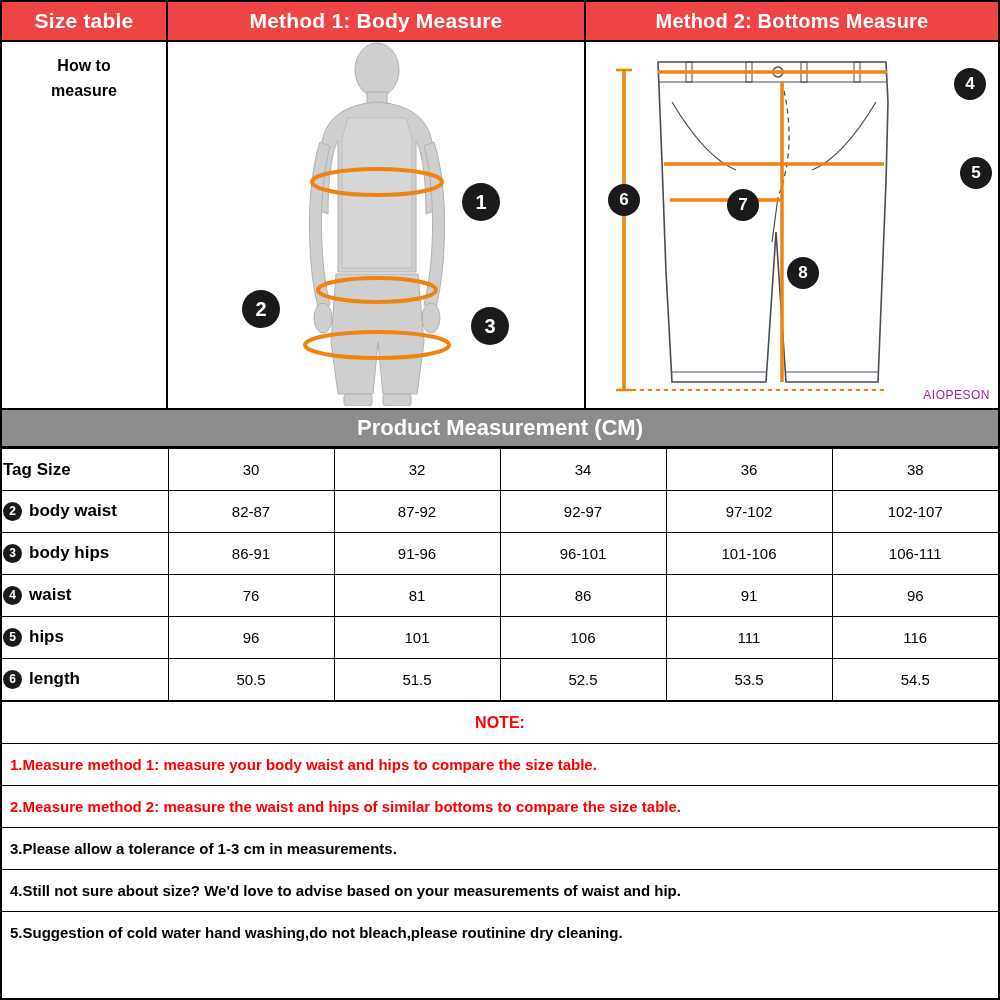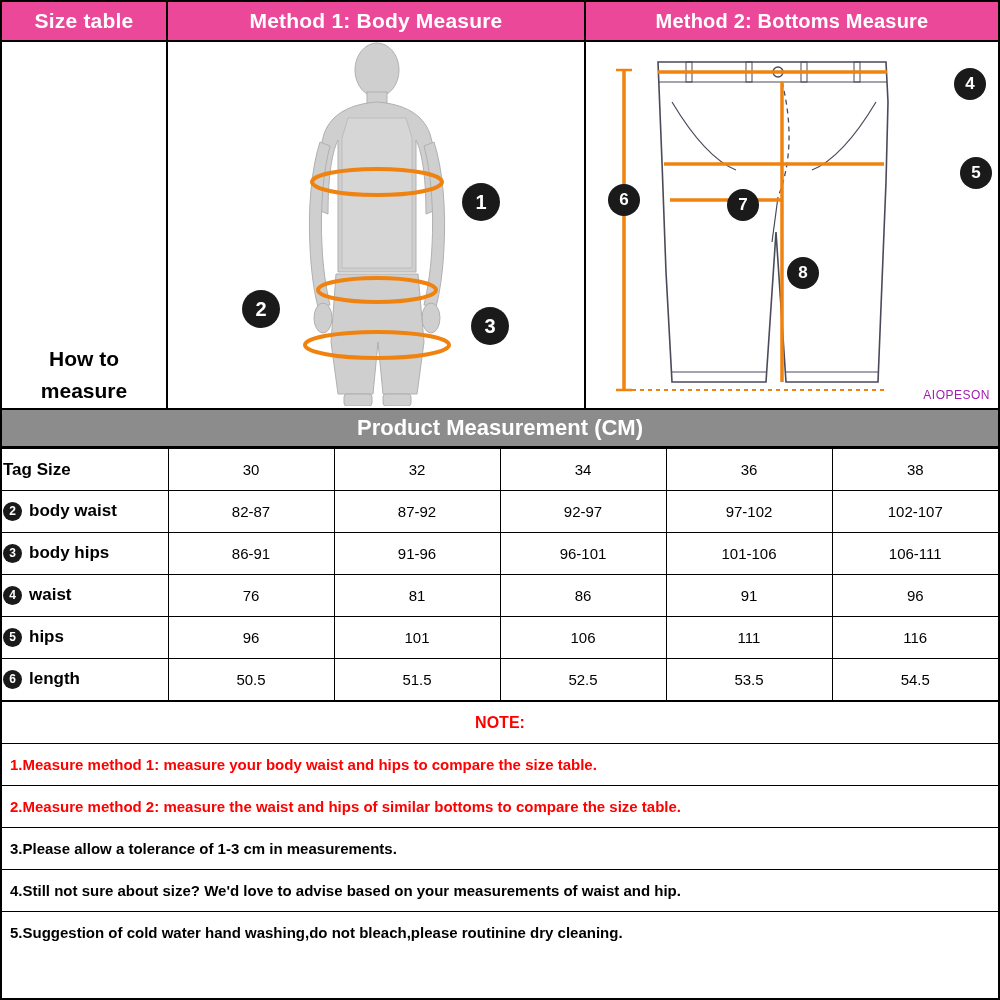--- a/index.html
+++ b/index.html
@@ -45,21 +45,21 @@
     display: flex;
     flex-direction: column;
   }
   .col-right {
     flex: 1;
     box-sizing: border-box;
     display: flex;
     flex-direction: column;
   }
   .hdr {
-    background: #ec4899;
+    background: #ef4444;
     color: #ffffff;
     font-weight: bold;
     font-size: 21px;
     height: 40px;
     display: flex;
     align-items: center;
     justify-content: center;
     box-sizing: border-box;
     border-bottom: 2px solid #000;
     letter-spacing: 0.2px;
@@ -67,27 +67,27 @@
   .hdr.small { font-size: 20px; }
   .panel {
     flex: 1;
     position: relative;
     background: #ffffff;
     overflow: hidden;
   }
   .howto {
     flex: 1;
     display: flex;
-    align-items: flex-end;
+    align-items: flex-start;
     justify-content: center;
     text-align: center;
     font-weight: bold;
-    font-size: 21px;
+    font-size: 16px;
     line-height: 1.55;
-    padding: 0 8px;
+    padding: 12px 8px;
     box-sizing: border-box;
   }
 
   
   .badge {
     position: absolute;
     width: 38px;
     height: 38px;
     border-radius: 50%;
     background: #1a1a1a;

